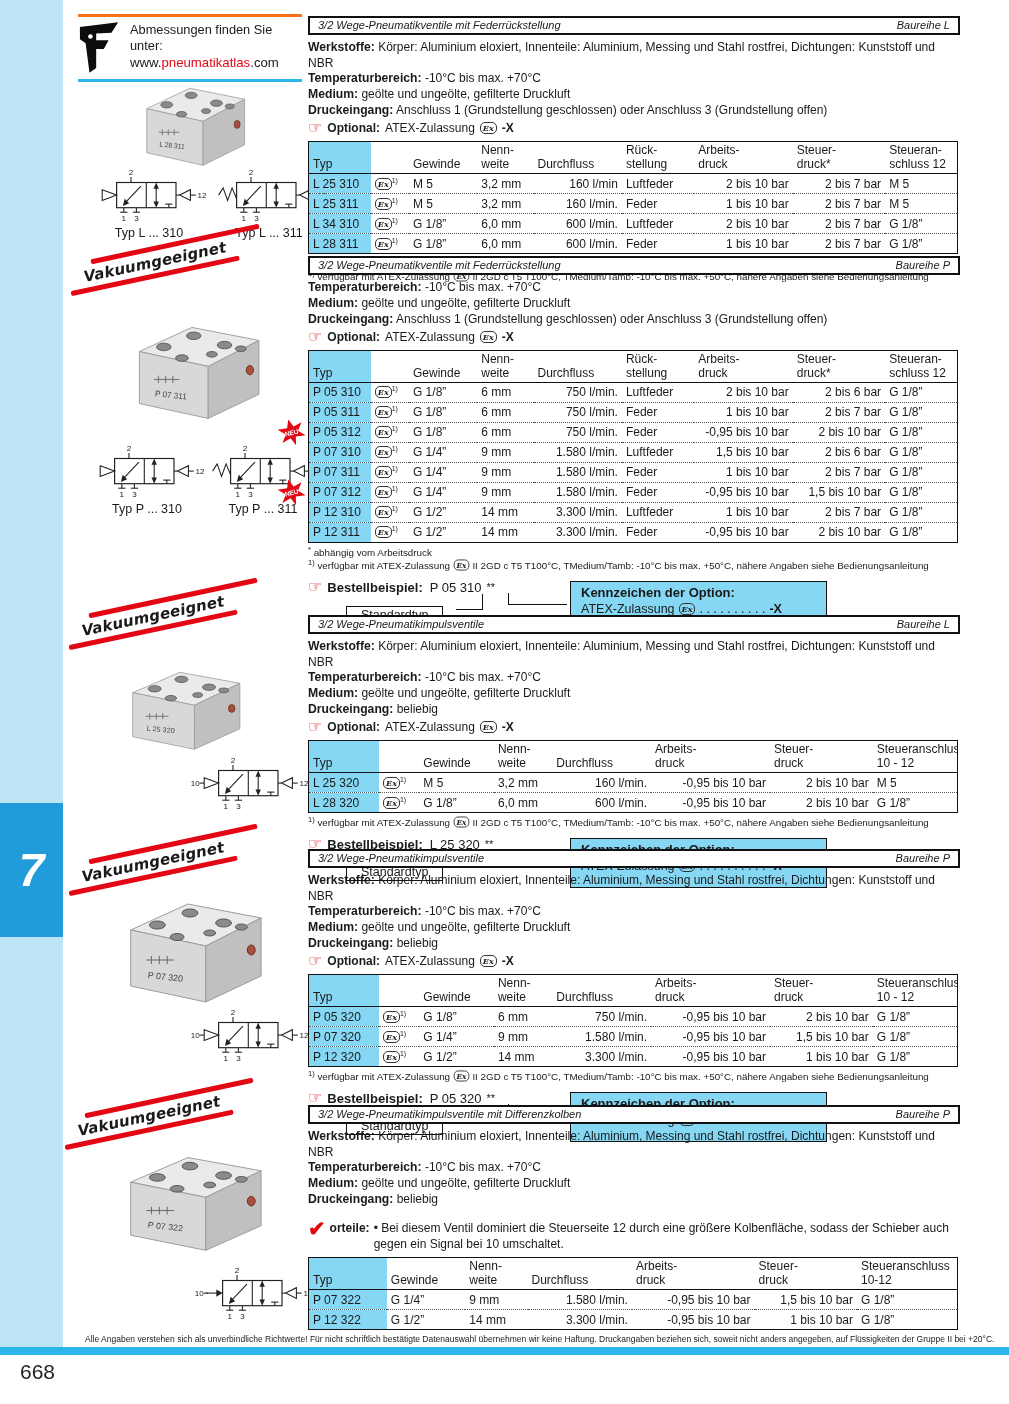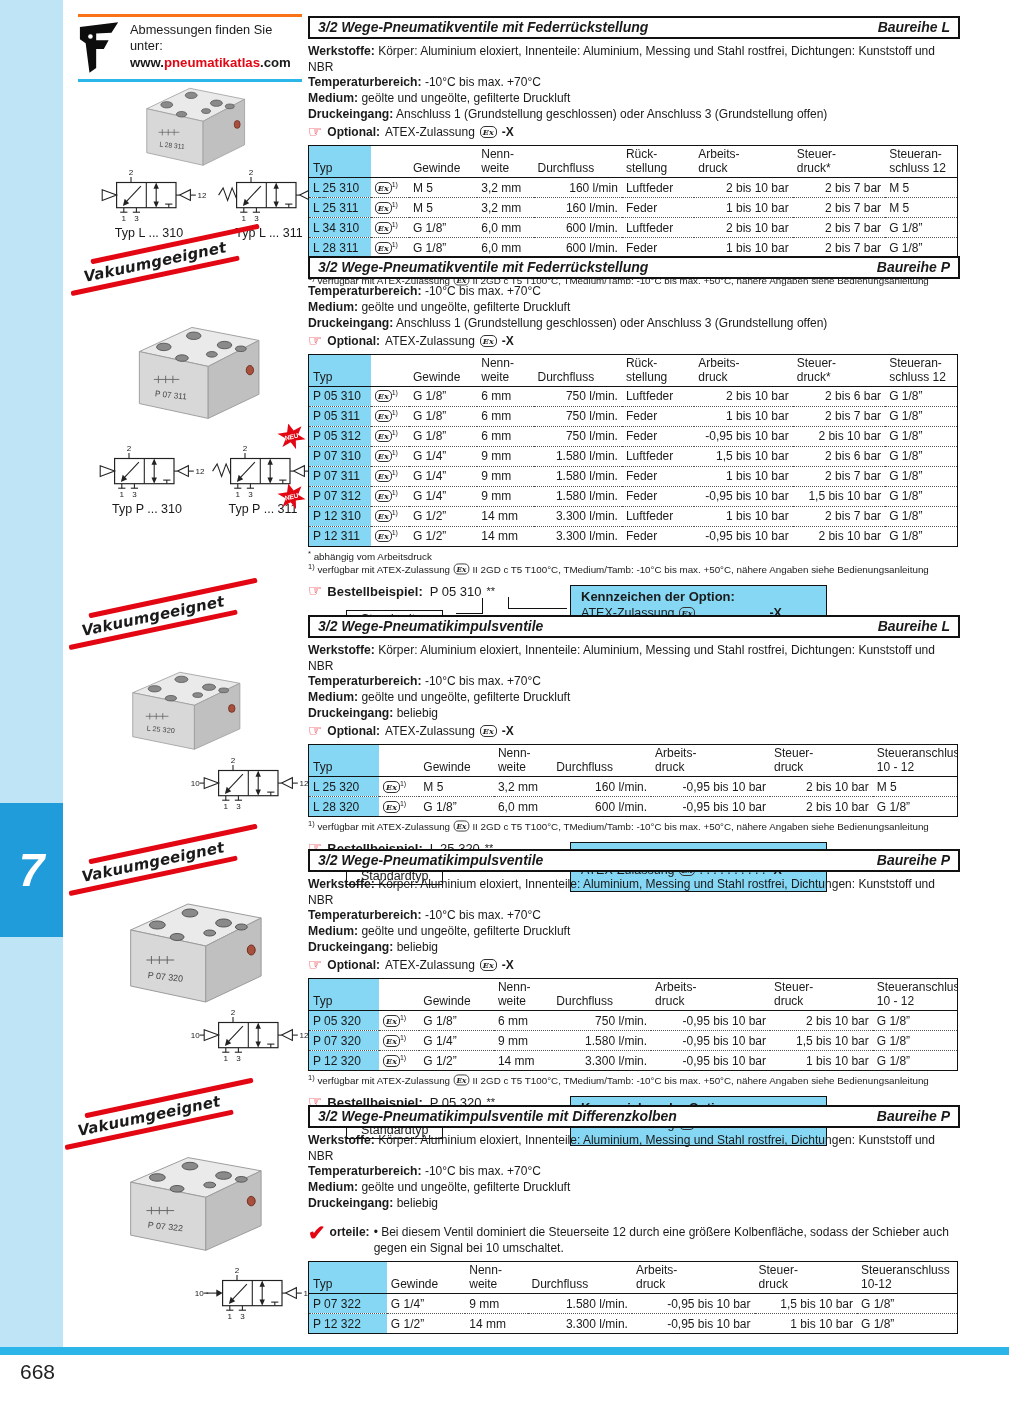--- a/index.html
+++ b/index.html
@@ -8,36 +8,36 @@
   
   .side-band{position:absolute;left:0;top:0;width:63px;height:1347px;background:#bfe4f6;}
   .chapter-box{position:absolute;left:0;top:803px;width:63px;height:134px;background:#1f9cd9;
         display:flex;align-items:center;justify-content:center;}
   .chapter-box span{font:italic bold 46px "Liberation Sans",sans-serif;color:#fff;}
   
   .logo-block{position:absolute;left:78px;top:14px;width:224px;border-top:3px solid #f97316;
         border-bottom:3px solid #2cb5e8;padding:3px 0 5px;}
   .logo-row{display:flex;gap:8px;align-items:flex-start;}
   .logo-text{font-size:12.8px;line-height:1.25;padding-top:2px;}
-  .logo-url{font-weight:bold;font-size:13.2px;margin-top:1px;}
+  .logo-url{font-weight:normal;font-size:13.2px;margin-top:1px;}
   .logo-url .red{color:#e30613;}
   
   .stamp{position:absolute;transform:rotate(-12deg);transform-origin:left center;padding:7px 4px;}
   .stamp::before{content:"";position:absolute;left:14px;top:0;width:112%;height:5px;background:#e30613;border-radius:2px;}
   .stamp::after{content:"";position:absolute;left:-12px;bottom:0;width:112%;height:5px;background:#e30613;border-radius:2px;}
   .stamp-text{font:italic bold 15px "DejaVu Sans",sans-serif;letter-spacing:.2px;}
   
   .photo{position:absolute;}
   .sym{position:absolute;width:126px;}
   .sym svg{display:block;}
   .sym-cap{font-size:12.5px;margin-top:2px;text-align:center;}
   
   .sec{position:absolute;left:308px;width:652px;}
   .sec-header{border:2.6px solid #111;padding:1px 8px 2px;display:flex;justify-content:space-between;
-        align-items:center;font-style:italic;font-weight:bold;font-size:14px;background:#fff;}
+        align-items:center;font-style:italic;font-weight:normal;font-size:11px;background:#fff;}
   .specs{margin-top:5px;font-size:12px;line-height:1.3;}
   .spec b{font-size:12.2px;}
   .opt-line{font-size:12px;margin-top:1px;display:flex;align-items:center;gap:5px;}
   .hand{color:#e30613;font-size:16px;line-height:1;}
   .exb{display:inline-block;border:1.1px solid #333;border-radius:5px;padding:0 2px;
        font:italic bold 8px "DejaVu Serif",serif;line-height:10px;color:#222;vertical-align:1px;}
   
   table.cat{border-collapse:collapse;border:1.7px solid #111;table-layout:fixed;width:650px;
         font-size:12px;margin-top:5px;}
   table.cat th,table.cat td{padding:1px 4px;height:17px;white-space:nowrap;overflow:hidden;text-align:left;}
@@ -990,16 +990,17 @@
             <td>14 mm</td>
             <td class="r">3.300 l/min.</td>
             <td class="r">-0,95 bis 10 bar</td>
             <td class="r">1 bis 10 bar</td>
             <td>G 1/8”</td>
           </tr>
         </tbody>
       </table>
   </div>
 
+  <div class="disclaimer">Alle Angaben verstehen sich als unverbindliche Richtwerte! Für nicht schriftlich bestätigte Datenauswahl übernehmen wir keine Haftung. Druckangaben beziehen sich, soweit nicht anders angegeben, auf Flüssigkeiten der Gruppe II bei +20°C.</div>
   <div class="footer-bar"></div>
   <div class="page-num">668</div>
 
 </div>
 
 </body></html>

